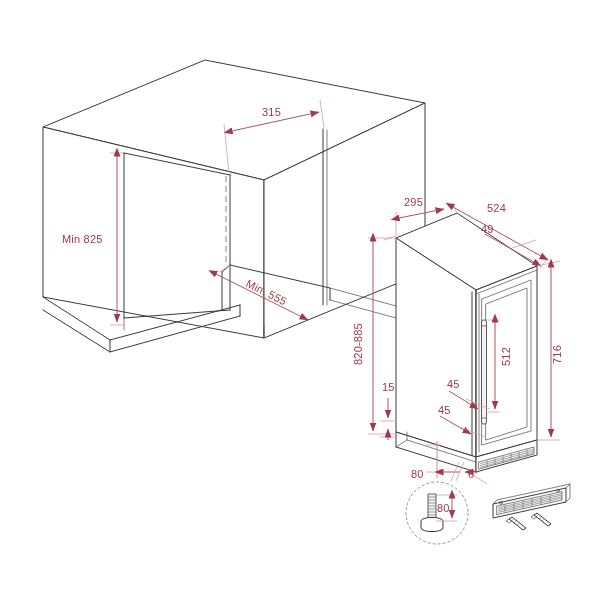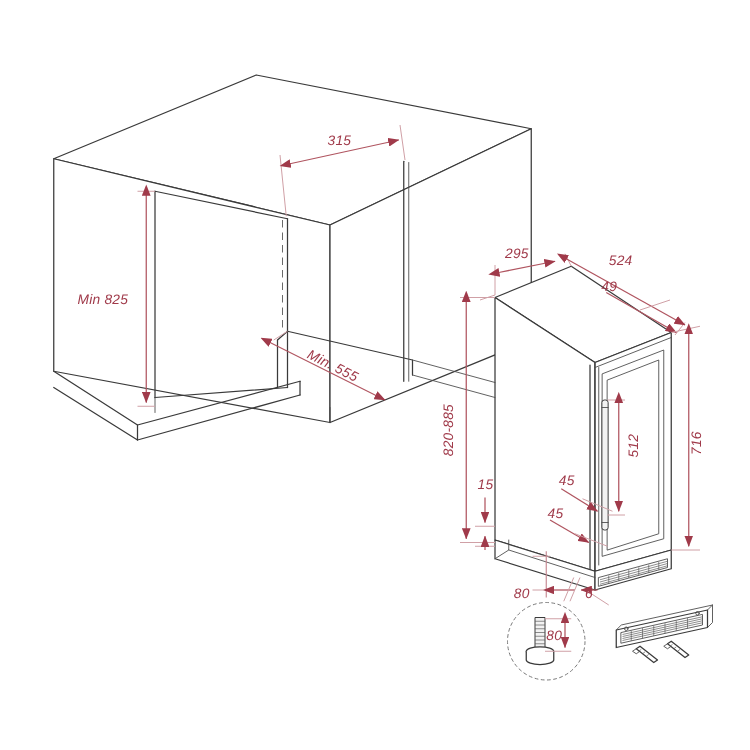--- a/index.html
+++ b/index.html
@@ -11,21 +11,20 @@
     width: 600px;
     height: 600px;
     overflow: hidden;
     font-family: "Liberation Sans", sans-serif;
   }
   #drawing-root {
     position: relative;
     width: 600px;
     height: 600px;
     background: #ffffff;
-    font-style: italic;
   }
   svg#tech-drawing {
     display: block;
     width: 600px;
     height: 600px;
   }
   .outline {
     fill: none;
     stroke: #3a3a3a;
     stroke-width: 1;

